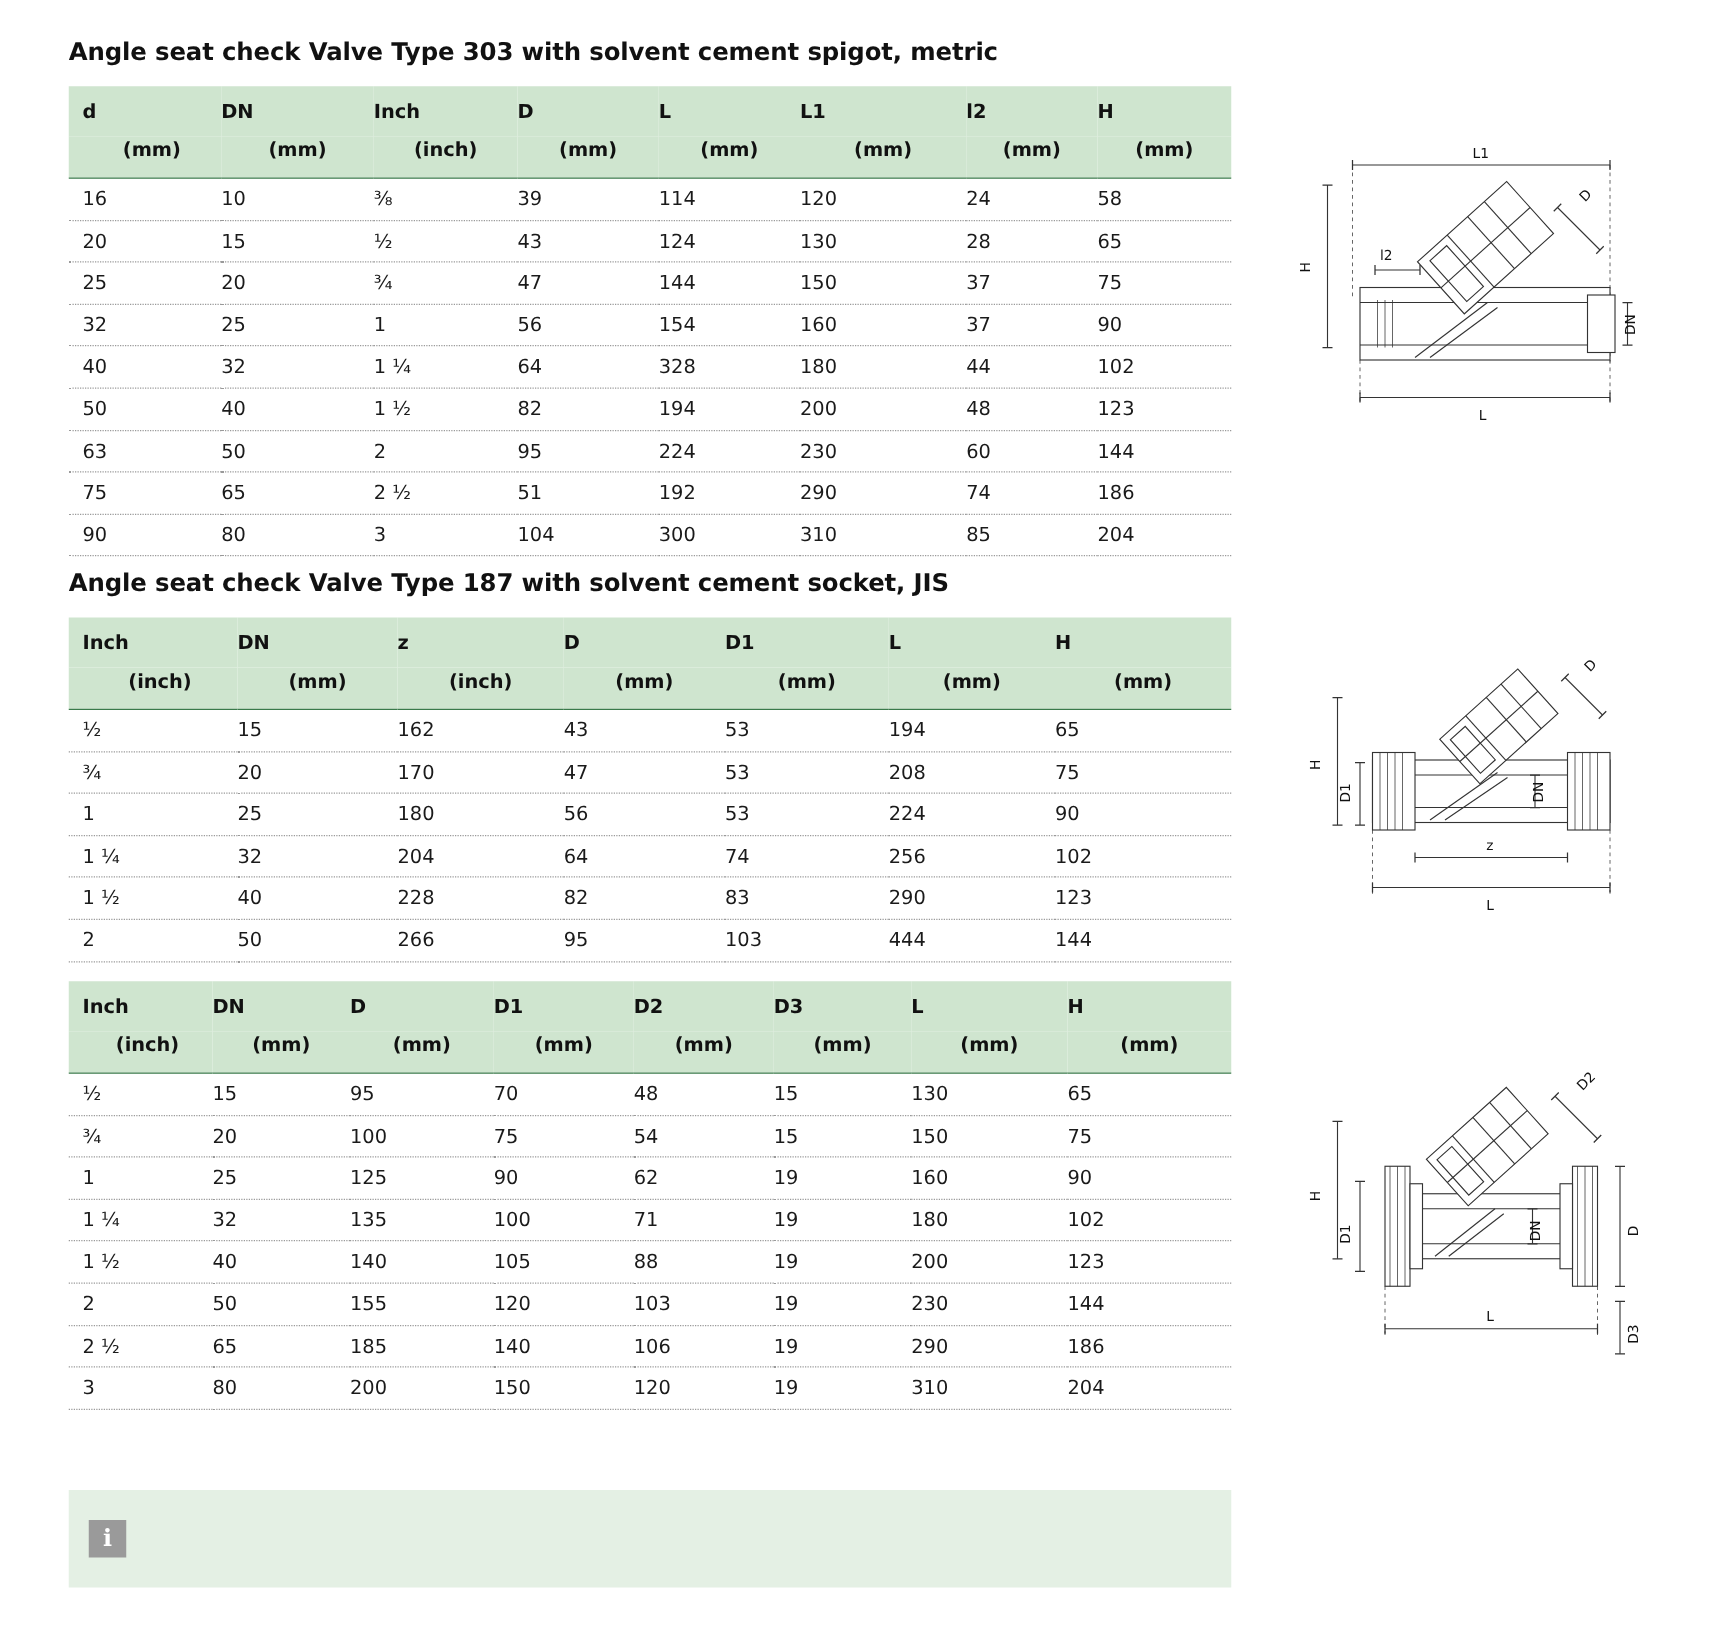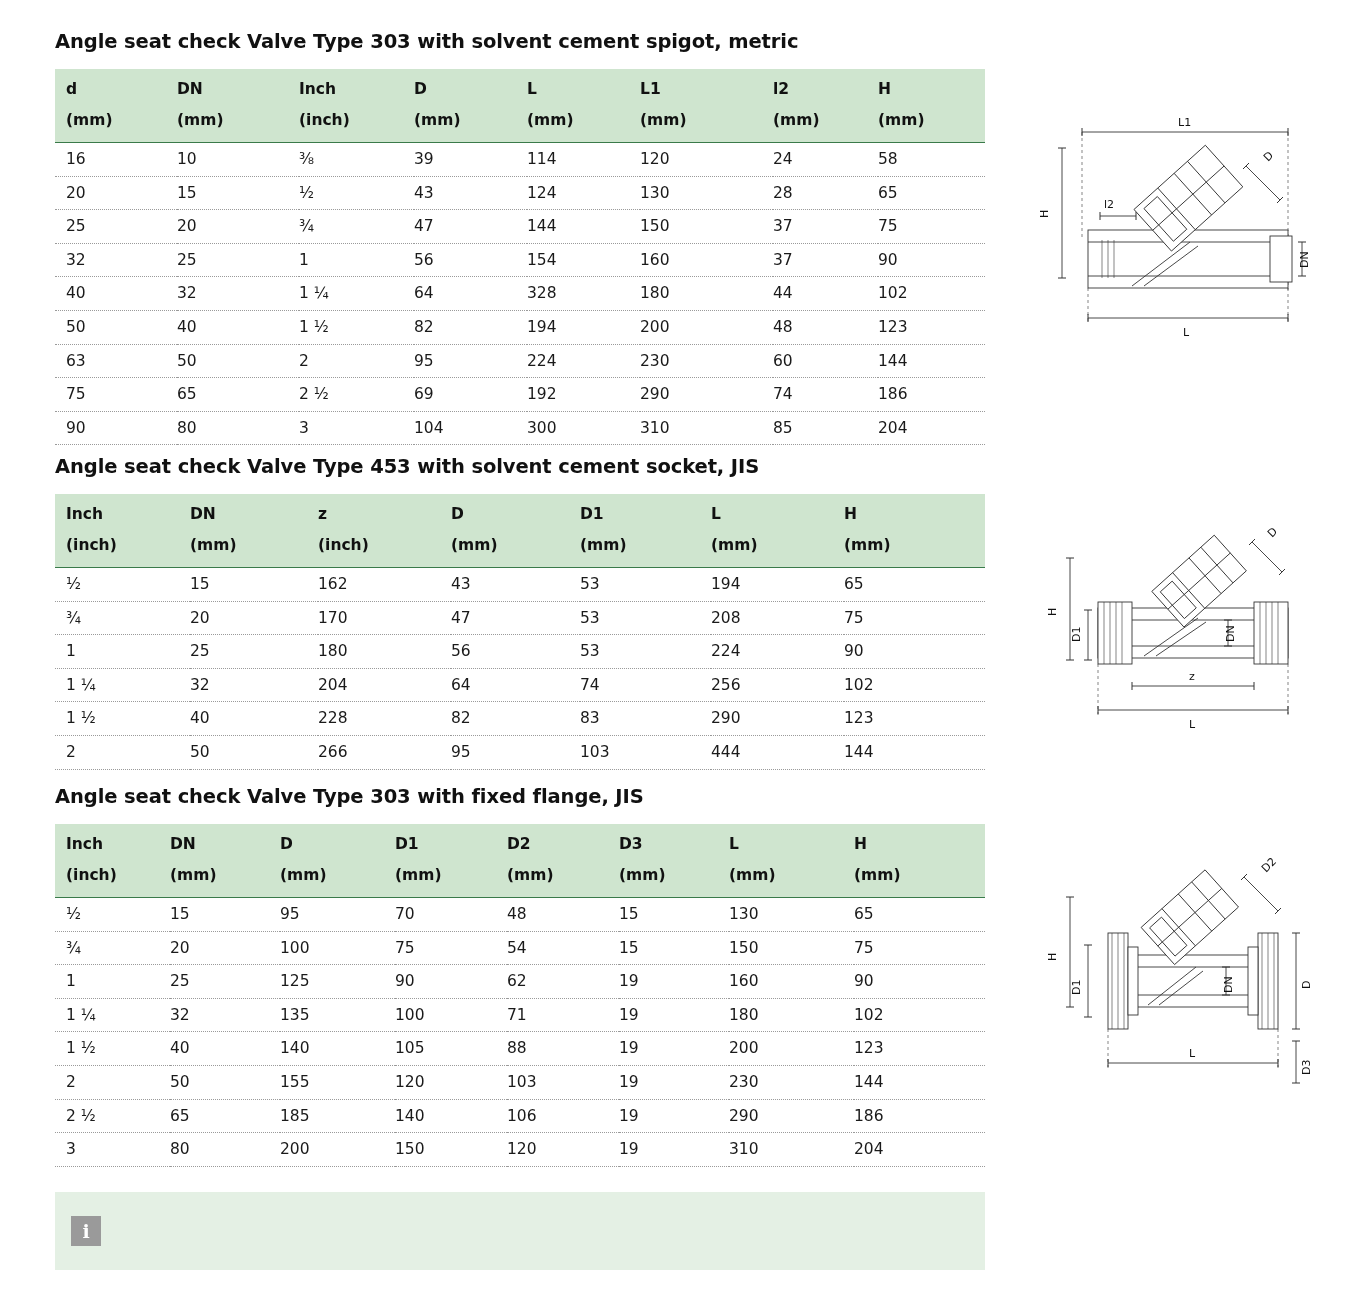--- a/index.html
+++ b/index.html
@@ -47,20 +47,21 @@
     vertical-align: top;
     color: #111;
   }
   table.spec thead .hdr-cell {
     padding: 9px 0 9px 0;
     line-height: 1.45;
   }
   table.spec thead tr.units th .hdr-cell {
     padding-top: 0;
     padding-bottom: 10px;
+    text-align: center;
   }
   table.spec thead tr.names th {
     border-bottom: none;
   }
   table.spec thead tr.units th {
     border-bottom: 1.6px solid #3a7a4a;
   }
   table.spec tbody td {
     font-size: 15.5px;
     padding: 7px 0 7px 0;
@@ -253,21 +254,21 @@
             <td>95</td>
             <td>224</td>
             <td>230</td>
             <td>60</td>
             <td>144</td>
           </tr>
         <tr>
             <td class="pad-l">75</td>
             <td>65</td>
             <td>2 ½</td>
-            <td>69</td>
+            <td>51</td>
             <td>192</td>
             <td>290</td>
             <td>74</td>
             <td>186</td>
           </tr>
         <tr>
             <td class="pad-l">90</td>
             <td>80</td>
             <td>3</td>
             <td>104</td>
@@ -333,21 +334,21 @@
       <text x="138" y="36">L1</text>
       <text x="228" y="72" transform="rotate(-45 228 72)">D</text>
       <text x="8" y="128" transform="rotate(-90 8 128)">H</text>
       <text x="64" y="118">l2</text>
       <text x="268" y="178" transform="rotate(-90 268 178)">DN</text>
       <text x="143" y="246">L</text>
     </svg>
   </div>
 
   <div class="section" style="top:455px;">
-    <div class="section-title">Angle seat check Valve Type 453 with solvent cement socket, JIS</div>
+    <div class="section-title">Angle seat check Valve Type 187 with solvent cement socket, JIS</div>
     <table class="spec">
       <colgroup>
         <col style="width:135px">
           <col style="width:128px">
           <col style="width:133px">
           <col style="width:129px">
         <col style="width:131px">
           <col style="width:133px">
           <col style="width:141px">
       </colgroup>
@@ -514,21 +515,20 @@
       <text x="16" y="96" transform="rotate(-90 16 96)">H</text>
       <text x="40" y="122" transform="rotate(-90 40 122)">D1</text>
       <text x="194" y="122" transform="rotate(-90 194 122)">DN</text>
       <text x="232" y="18" transform="rotate(-45 232 18)">D</text>
       <text x="149" y="160">z</text>
       <text x="149" y="208">L</text>
     </svg>
   </div>
 
   <div class="section" style="top:785px;">
-    <div class="section-title">Angle seat check Valve Type 303 with fixed flange, JIS</div>
     <table class="spec">
       <colgroup>
         <col style="width:115px">
           <col style="width:110px">
           <col style="width:115px">
           <col style="width:112px">
         <col style="width:112px">
           <col style="width:110px">
           <col style="width:125px">
           <col style="width:131px">

